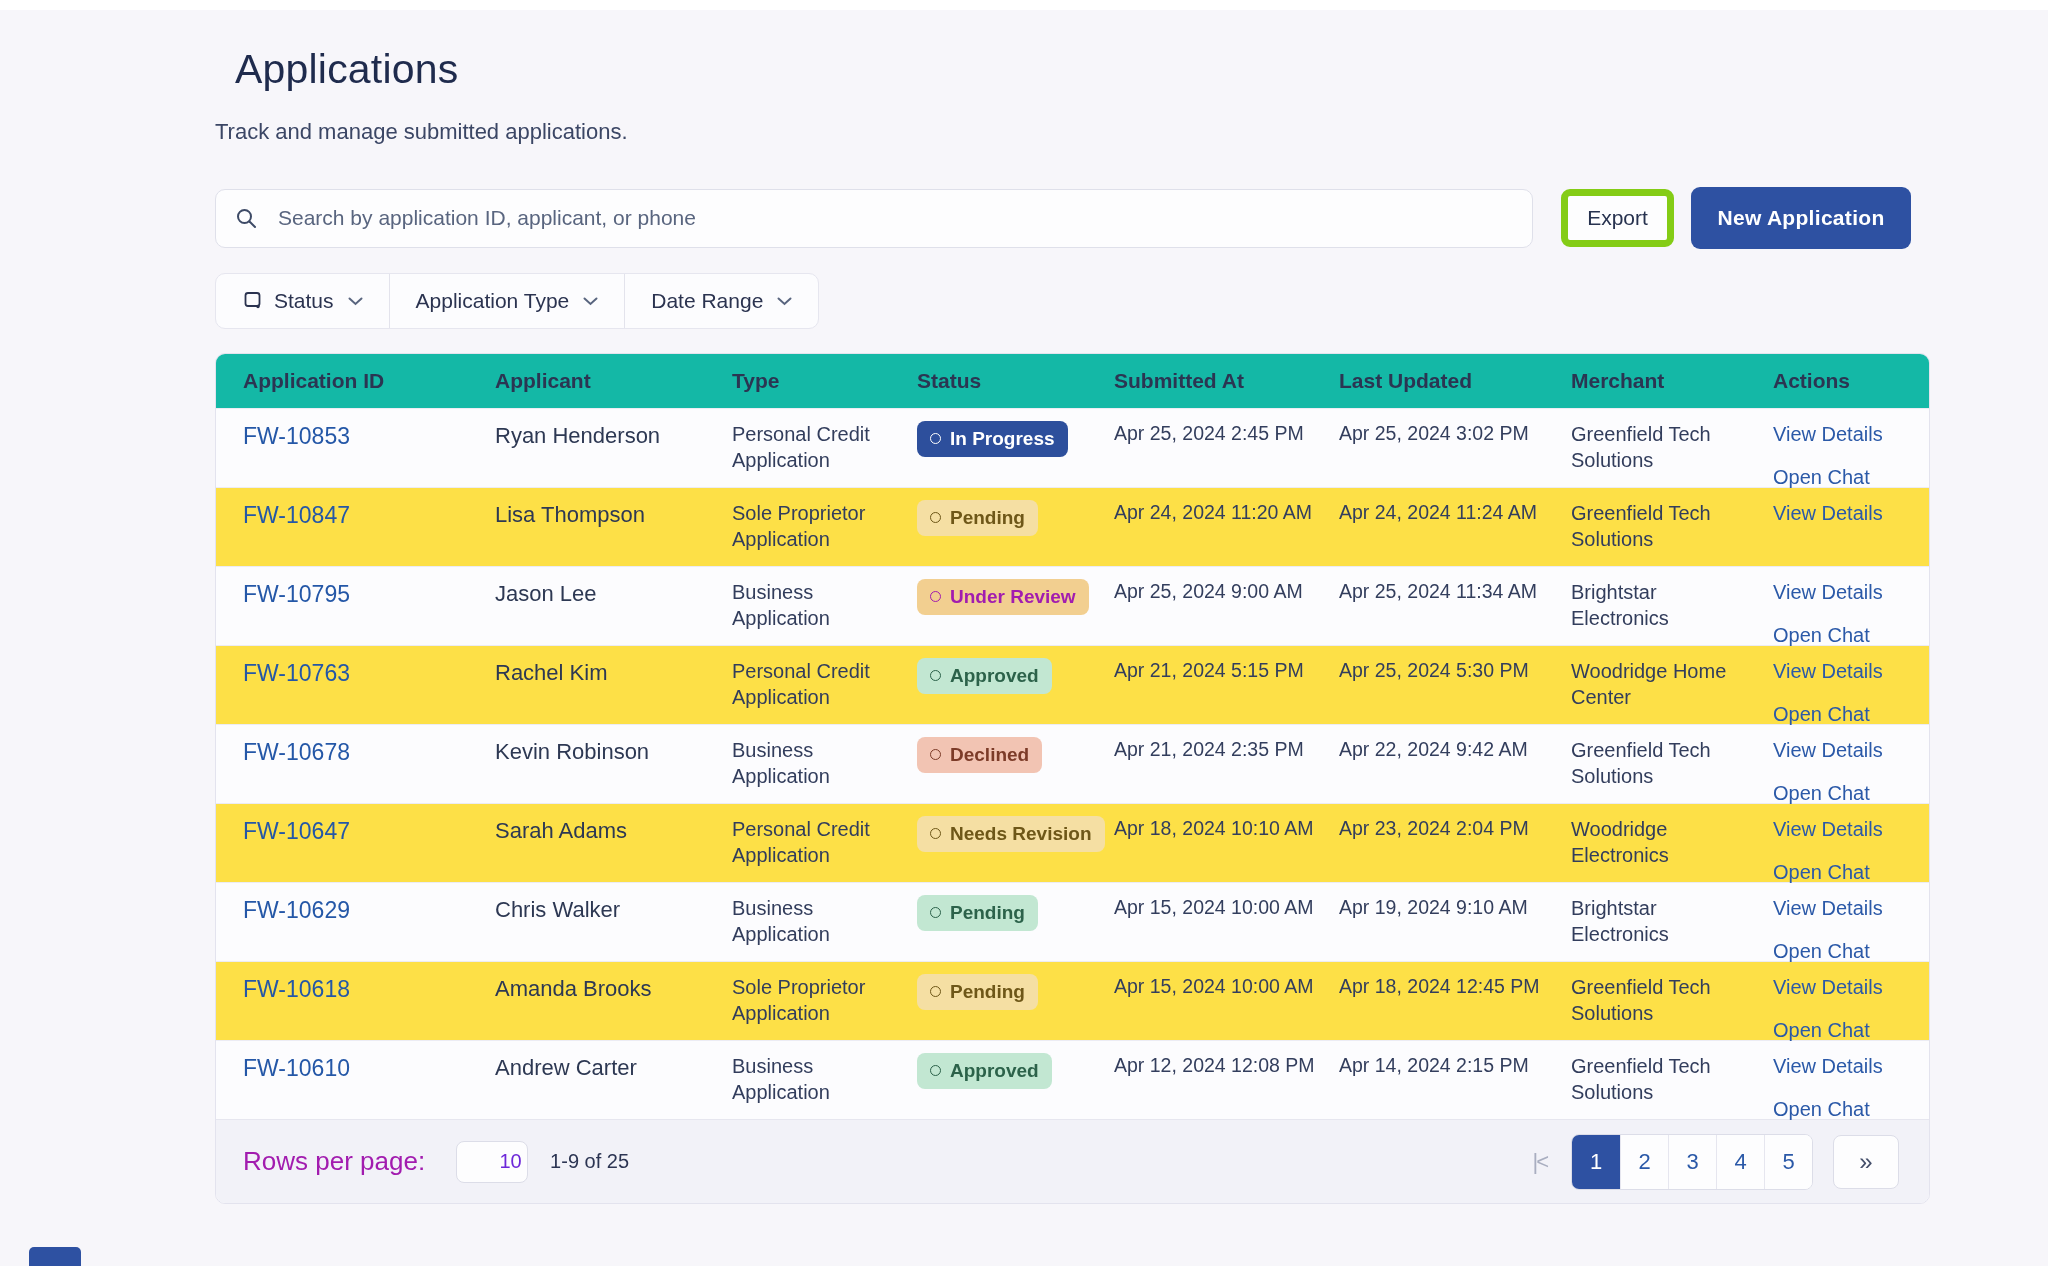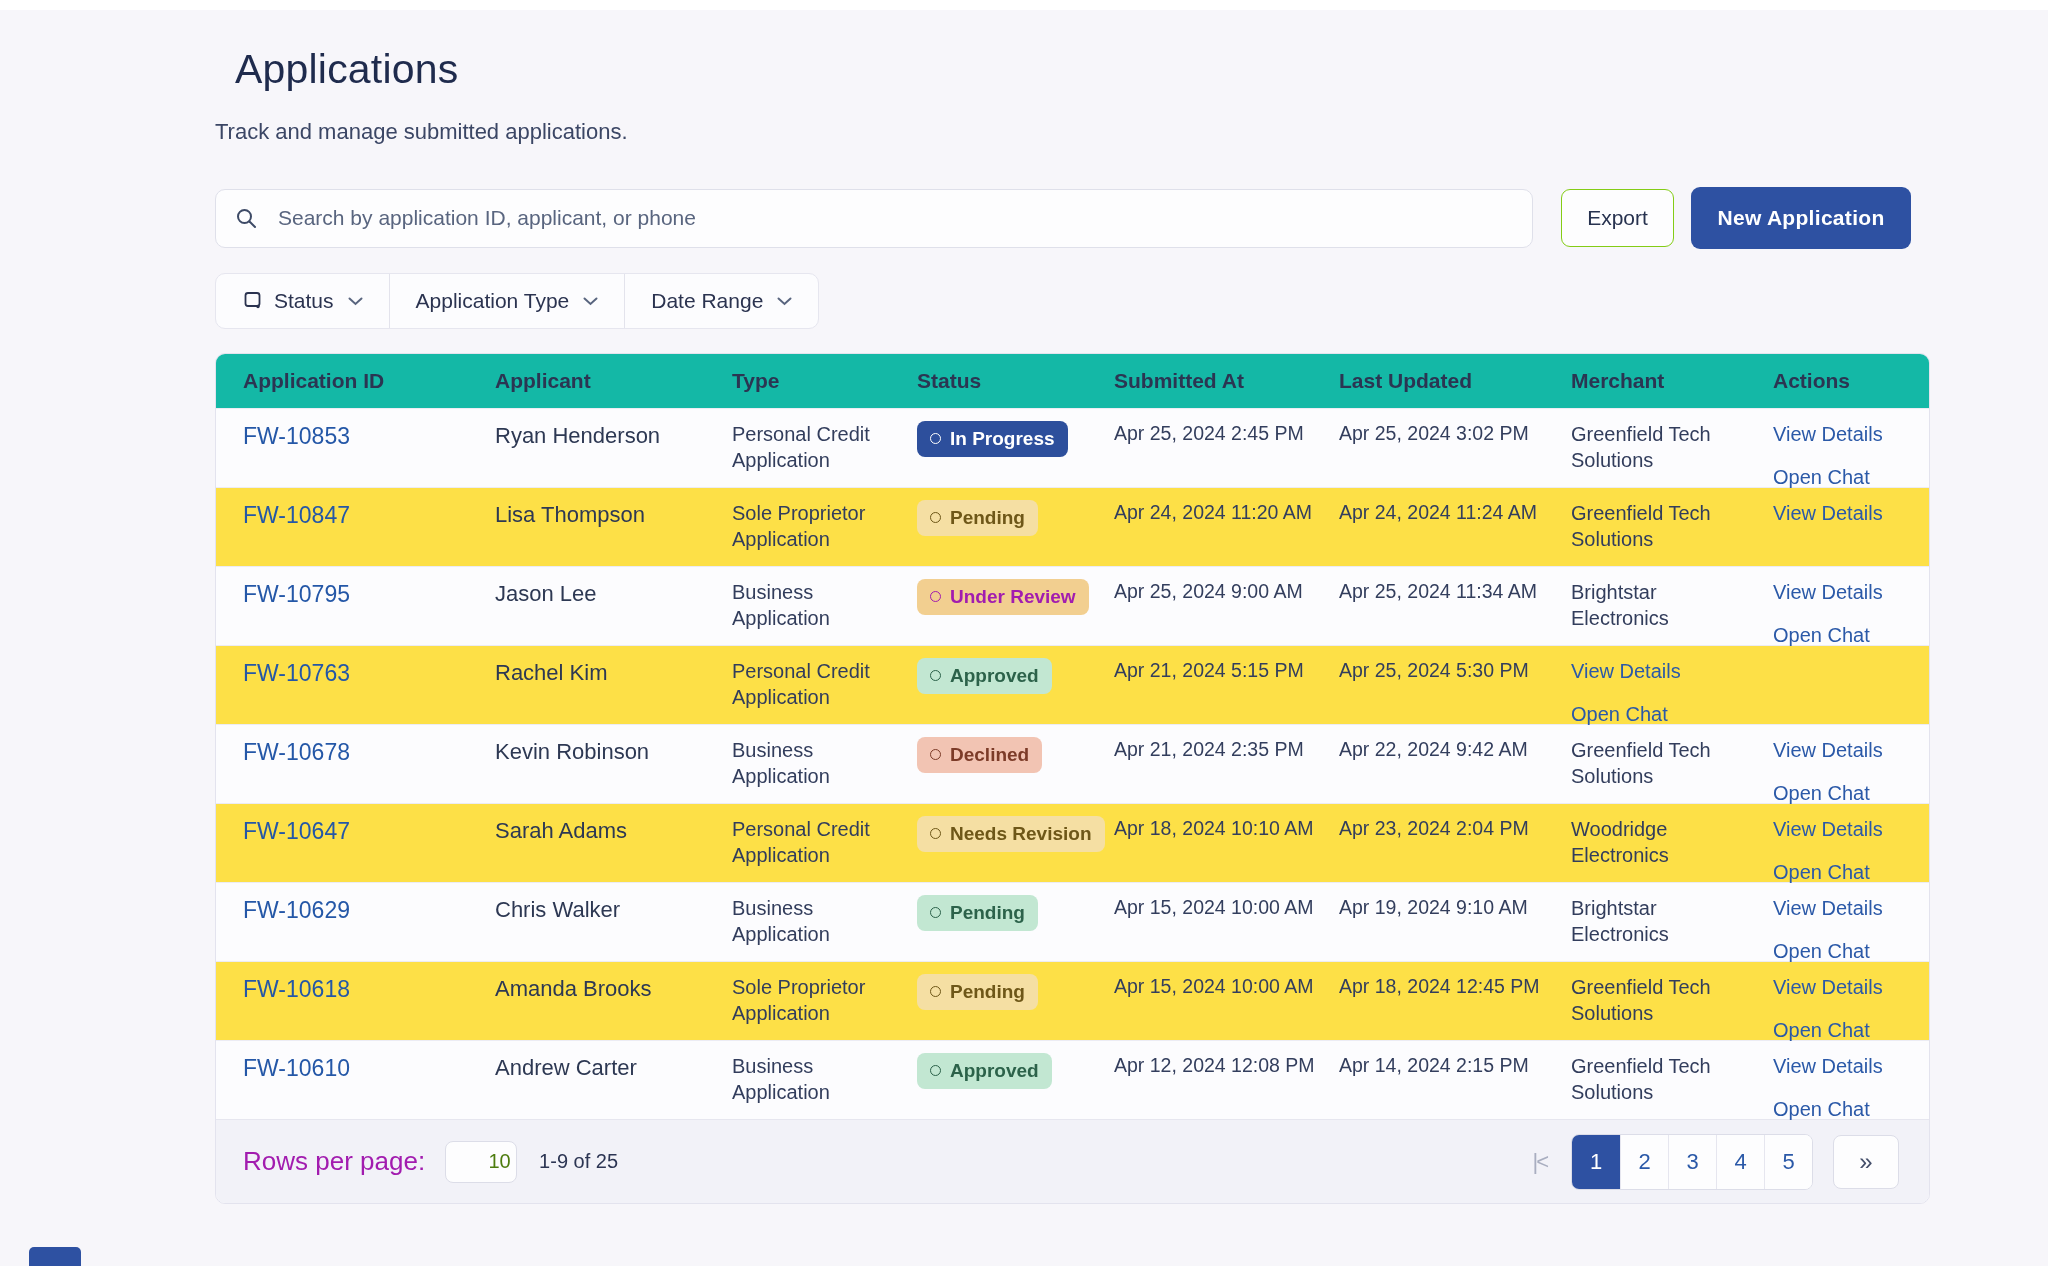--- a/index.html
+++ b/index.html
@@ -30,21 +30,21 @@
     font-family:"Liberation Sans", sans-serif;
     font-size:21px; color:#2c3553;
   }
   .search-box input::placeholder { color:#59657f; opacity:1; }
   .btn {
     height:58px; border-radius:9px; font-family:"Liberation Sans", sans-serif;
     font-size:21px; cursor:pointer; white-space:nowrap;
   }
   .btn-export {
     margin-left:28px; width:113px; background:#fdfdfe;
-    border:1px solid #84cc16; color:#27324f;
+    border:7px solid #84cc16; color:#27324f;
   }
   .btn-primary {
     margin-left:17px; width:220px; height:62px;
     background:var(--accent,#2e51a2); border:none; color:#ffffff; font-weight:600;
     letter-spacing:.3px;
   }
 
   
   .filterbar {
     margin-top:24px; display:inline-flex; height:56px;
@@ -90,24 +90,24 @@
     border:1.6px solid currentColor; display:inline-block;
   }
 
   
   .pagination {
     height:84px; background:#f2f2f8; border-top:1px solid #e6e6ef;
     display:flex; align-items:center; padding:0 30px 0 27px;
   }
   .pag-label { font-size:26px; color:#a21caf; }
   .rpp-select {
-    margin-left:20px; width:72px; height:42px; background:#fdfdfe;
+    margin-left:31px; width:72px; height:42px; background:#fdfdfe;
     border:1px solid #dcdde8; border-radius:8px;
     display:flex; align-items:center; justify-content:center; gap:8px;
-    font-size:20px; color:#4d7c0f; cursor:pointer;padding-left:45px;
+    font-size:20px; color:#6d28d9; cursor:pointer;padding-left:45px;
   }
   .pag-range { margin-left:22px; font-size:20px; color:#2c3553; }
   .pag-right { margin-left:auto; display:flex; align-items:center; }
   .pag-first {
     font-size:22px; color:#a9aec0; background:none; border:none; cursor:pointer;
     letter-spacing:-2px; margin-right:24px; font-family:"Liberation Sans",sans-serif;
   }
   .page-group {
     display:flex; border:1px solid #dcdde8; border-radius:8px; overflow:hidden;
     background:#fdfdfe;
@@ -251,20 +251,21 @@
     <div class="td td-applicant">Rachel Kim</div>
     <div class="td td-type">Personal Credit Application</div>
     <div class="td">
       <span class="badge" style="background: rgb(194, 231, 210); color: rgb(44, 98, 74);">
         <span class="ring"></span>
         <span>Approved</span>
       </span>
     </div>
     <div class="td td-date">Apr 21, 2024 5:15 PM</div>
     <div class="td td-date">Apr 25, 2024 5:30 PM</div>
+    <div class="td td-merchant">Woodridge Home Center</div>
     <div class="td td-actions">
             <a style="color: rgb(43, 89, 168);">View Details</a>
             <a style="color: rgb(43, 89, 168);">Open Chat</a>
           </div>
   </div>
 
   <div class="tgrid trow">
     <div class="td td-id"><a>FW-10678</a></div>
     <div class="td td-applicant">Kevin Robinson</div>
     <div class="td td-type">Business Application</div>

